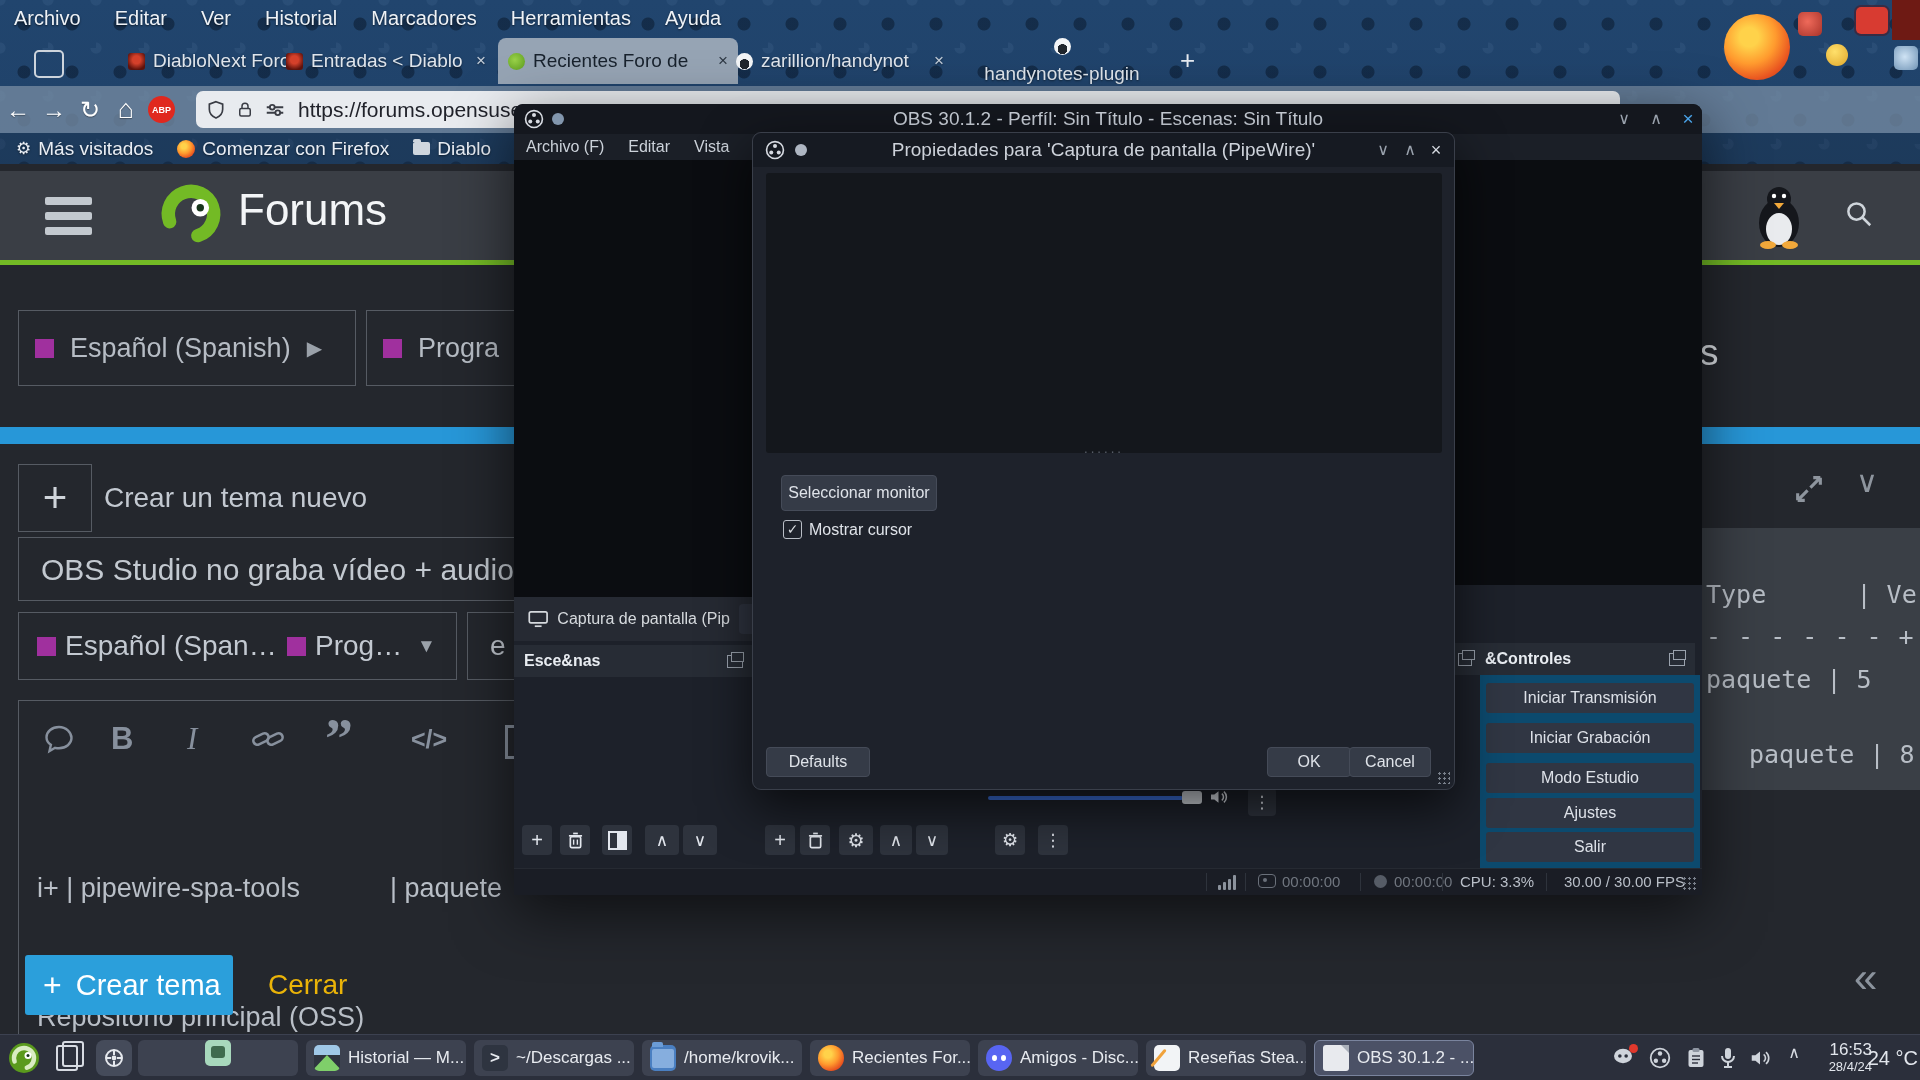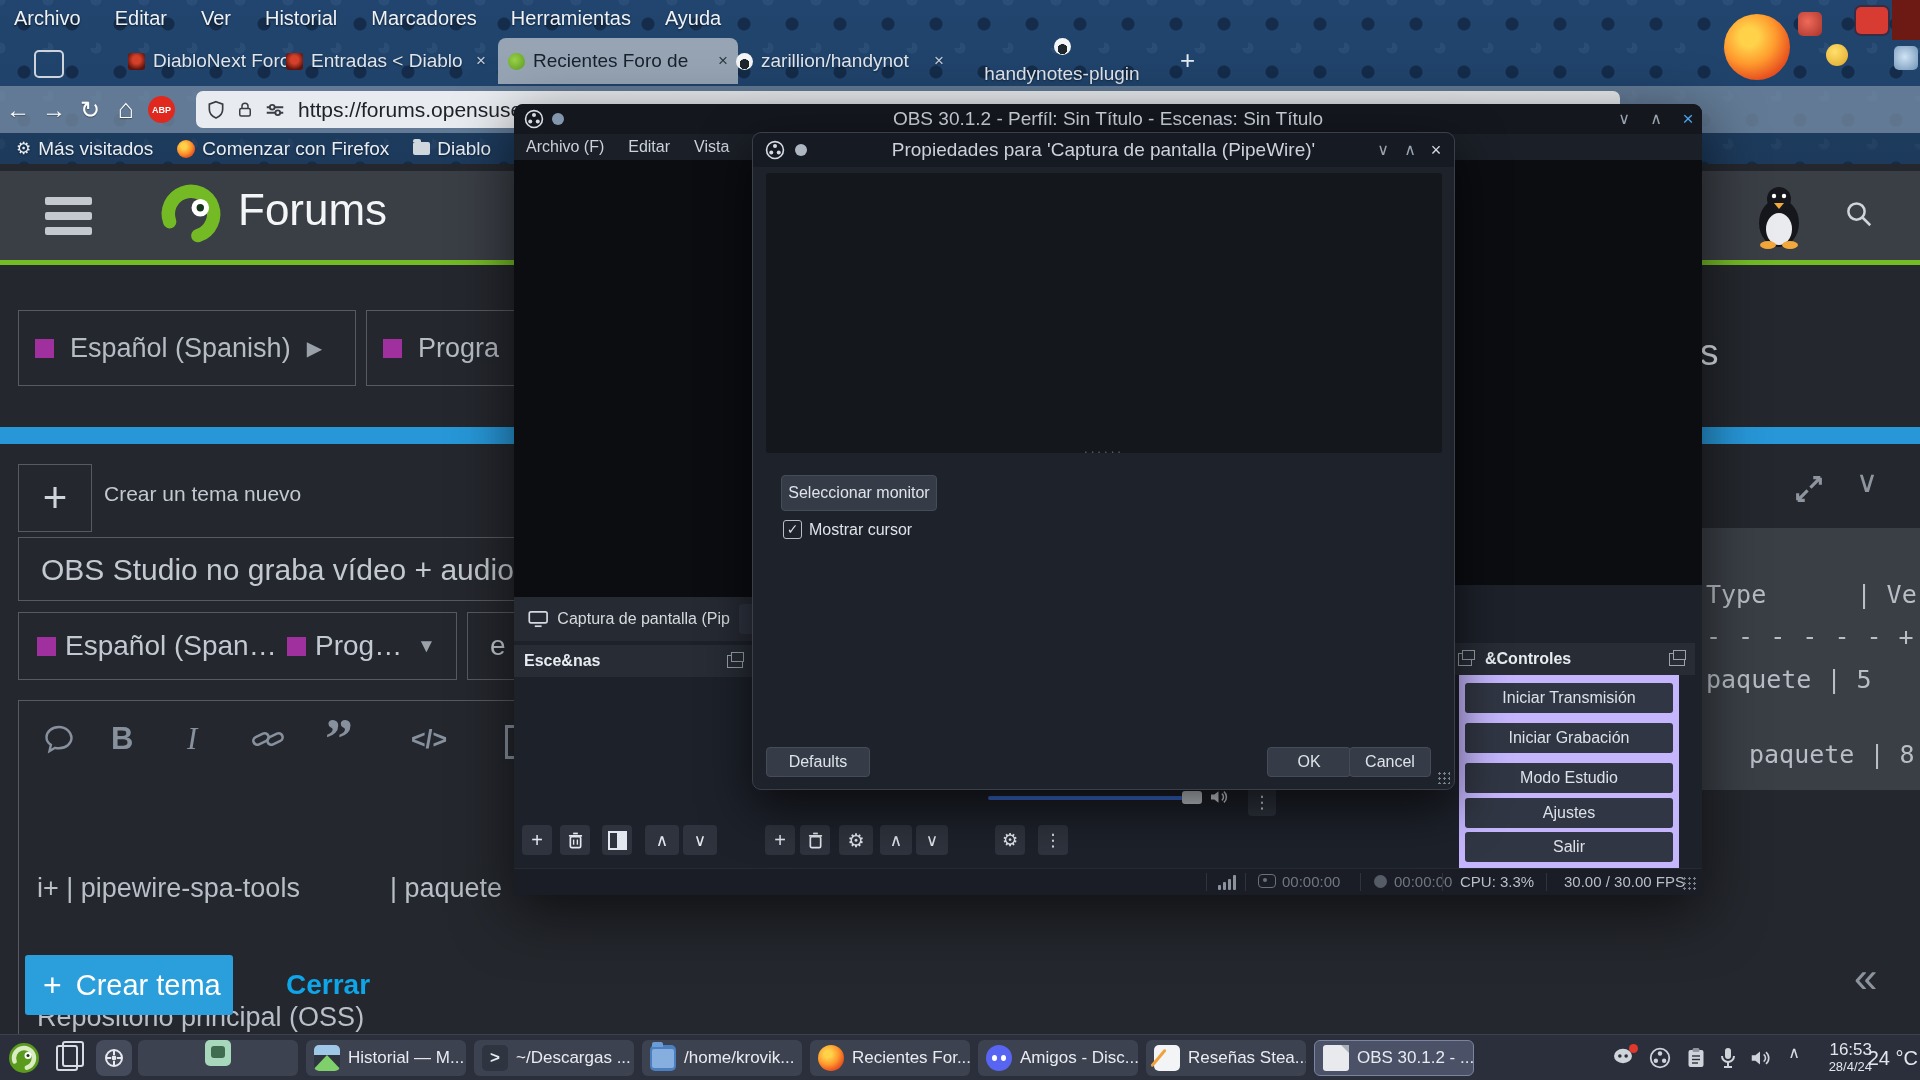--- a/index.html
+++ b/index.html
@@ -247,21 +247,21 @@
     <div class="catbox" style="left:366px;top:146px;width:330px;">
       <span class="purplesq"></span>
       <span>Progra</span>
     </div>
 
     <div class="abs" style="left:1700px;top:168px;font-size:37px;color:#dfe3e8;">s</div>
 
     <div class="bluebar"></div>
 
     <div class="abs boxline" style="left:18px;top:300px;width:72px;height:66px;display:flex;align-items:center;justify-content:center;font-size:42px;color:#cfd4da;">+</div>
-    <div class="abs" style="left:104px;top:318px;font-size:21px;"><span class="ptxt">Crear un tema nuevo</span></div>
+    <div class="abs" style="left:104px;top:318px;font-size:28px;"><span class="ptxt">Crear un tema nuevo</span></div>
 
     <div class="abs boxline" style="left:18px;top:373px;width:792px;height:62px;">
       <input style="border: 0px; outline: 0px; background: transparent; color: rgb(195, 201, 208); font-size: 30px; font-family: &quot;Liberation Sans&quot;, sans-serif; margin: 14px 0px 0px 20px; width: 740px;" readonly="" value="OBS Studio no graba vídeo + audio">
     </div>
 
     <div class="abs boxline" style="left:18px;top:448px;width:437px;height:66px;">
       <span class="abs purplesq" style="left:18px;top:24px;"></span>
       <span class="abs ptxt" style="left:46px;top:17px;font-size:28px;">Español (Span…</span>
       <span class="abs purplesq" style="left:268px;top:24px;"></span>
       <span class="abs ptxt" style="left:296px;top:17px;font-size:28px;">Prog…</span>
@@ -302,21 +302,21 @@
       <div class="pre" style="top:52px;">Type      | Ve</div>
       <div class="pre" style="top:94px;letter-spacing:1px;">- - - - - - + - -</div>
       <div class="pre" style="top:137px;">paquete | 5</div>
       <div class="pre" style="top:212px;margin-left:43px;">paquete | 8</div>
     </div>
 
     <div class="createbtn">
       <span style="font-size:32px;">+</span>
       <span>Crear tema</span>
     </div>
-    <div class="abs" style="left:286px;top:805px;font-size:28px;color:#0ea5e9;font-weight:bold;">Cerrar</div>
+    <div class="abs" style="left:268px;top:805px;font-size:28px;color:#eab308;">Cerrar</div>
     <div class="abs" style="left:1854px;top:790px;font-size:42px;color:#8b939d;">«</div>
   </div>
 
   <div id="obs" class="abs">
     <div class="obstitle">
       <svg class="abs" style="left:10px;top:5px;" width="20" height="20" viewBox="0 0 32 32">
           <circle cx="16" cy="16" r="13.5" fill="none" stroke="#d7dbe2" stroke-width="2.6"></circle>
           <circle cx="16" cy="9.5" r="3.2" fill="#d7dbe2"></circle>
           <circle cx="10" cy="20" r="3.2" fill="#d7dbe2"></circle>
           <circle cx="22" cy="20" r="3.2" fill="#d7dbe2"></circle>
@@ -390,21 +390,21 @@
     <div class="toolbtn" style="left:524px;top:721px;width:30px;">⋮</div>
 
     <div class="dockhead" style="left:941px;top:539px;width:20px;height:32px;padding:0 3px;">
         <span class="floaticon" style="margin:0;"></span>
       </div>
 
     <div class="dockhead" style="left:961px;top:539px;width:220px;height:32px;">
       <span>&amp;Controles</span>
       <span class="floaticon"></span>
     </div>
-    <div class="abs" style="left:945px;top:571px;width:220px;height:193px;background:#c4b5fd;">
+    <div class="abs" style="left:966px;top:571px;width:220px;height:193px;background:#0c4a6e;">
       <div class="ctrlbtn" style="top:8px;">
           <span>Iniciar Transmisión</span>
         </div>
       <div class="ctrlbtn" style="top:48px;">
           <span>Iniciar Grabación</span>
         </div>
       <div class="ctrlbtn" style="top:88px;">
           <span>Modo Estudio</span>
         </div>
       <div class="ctrlbtn" style="top:123px;">

